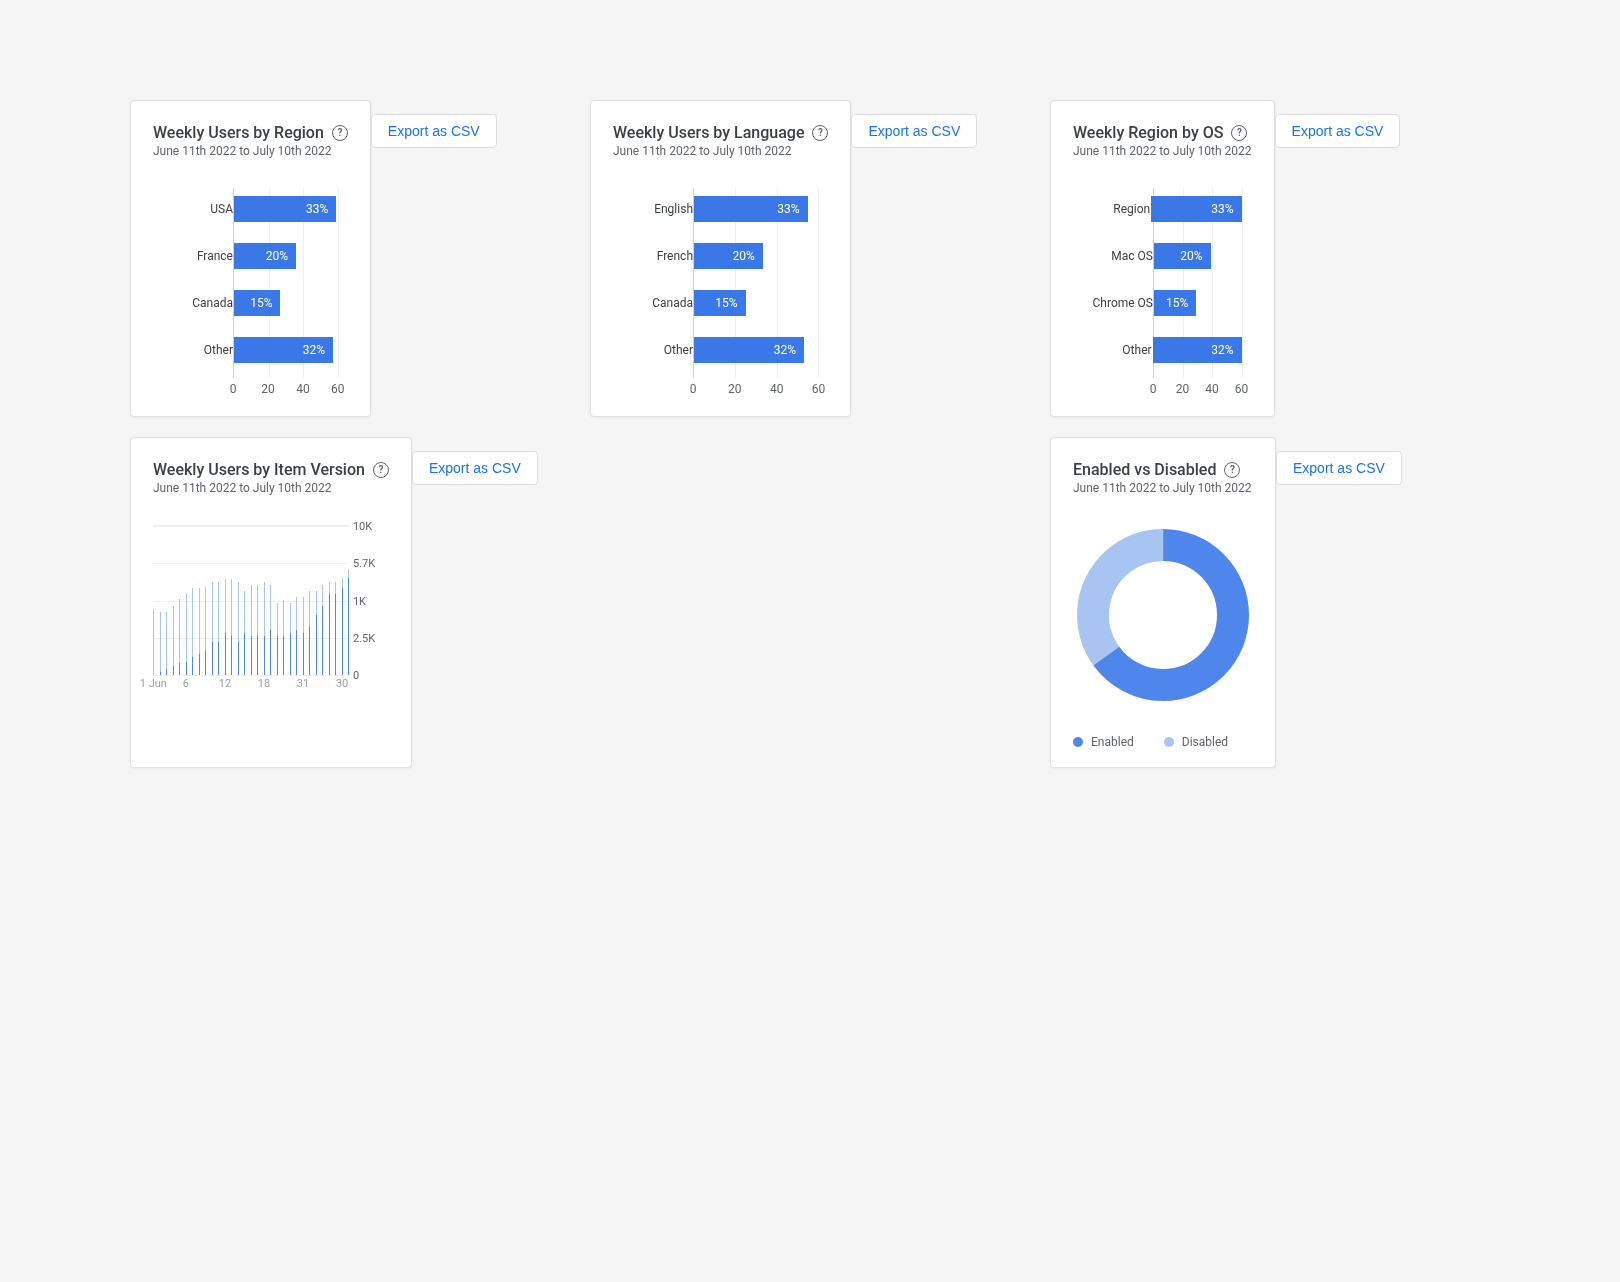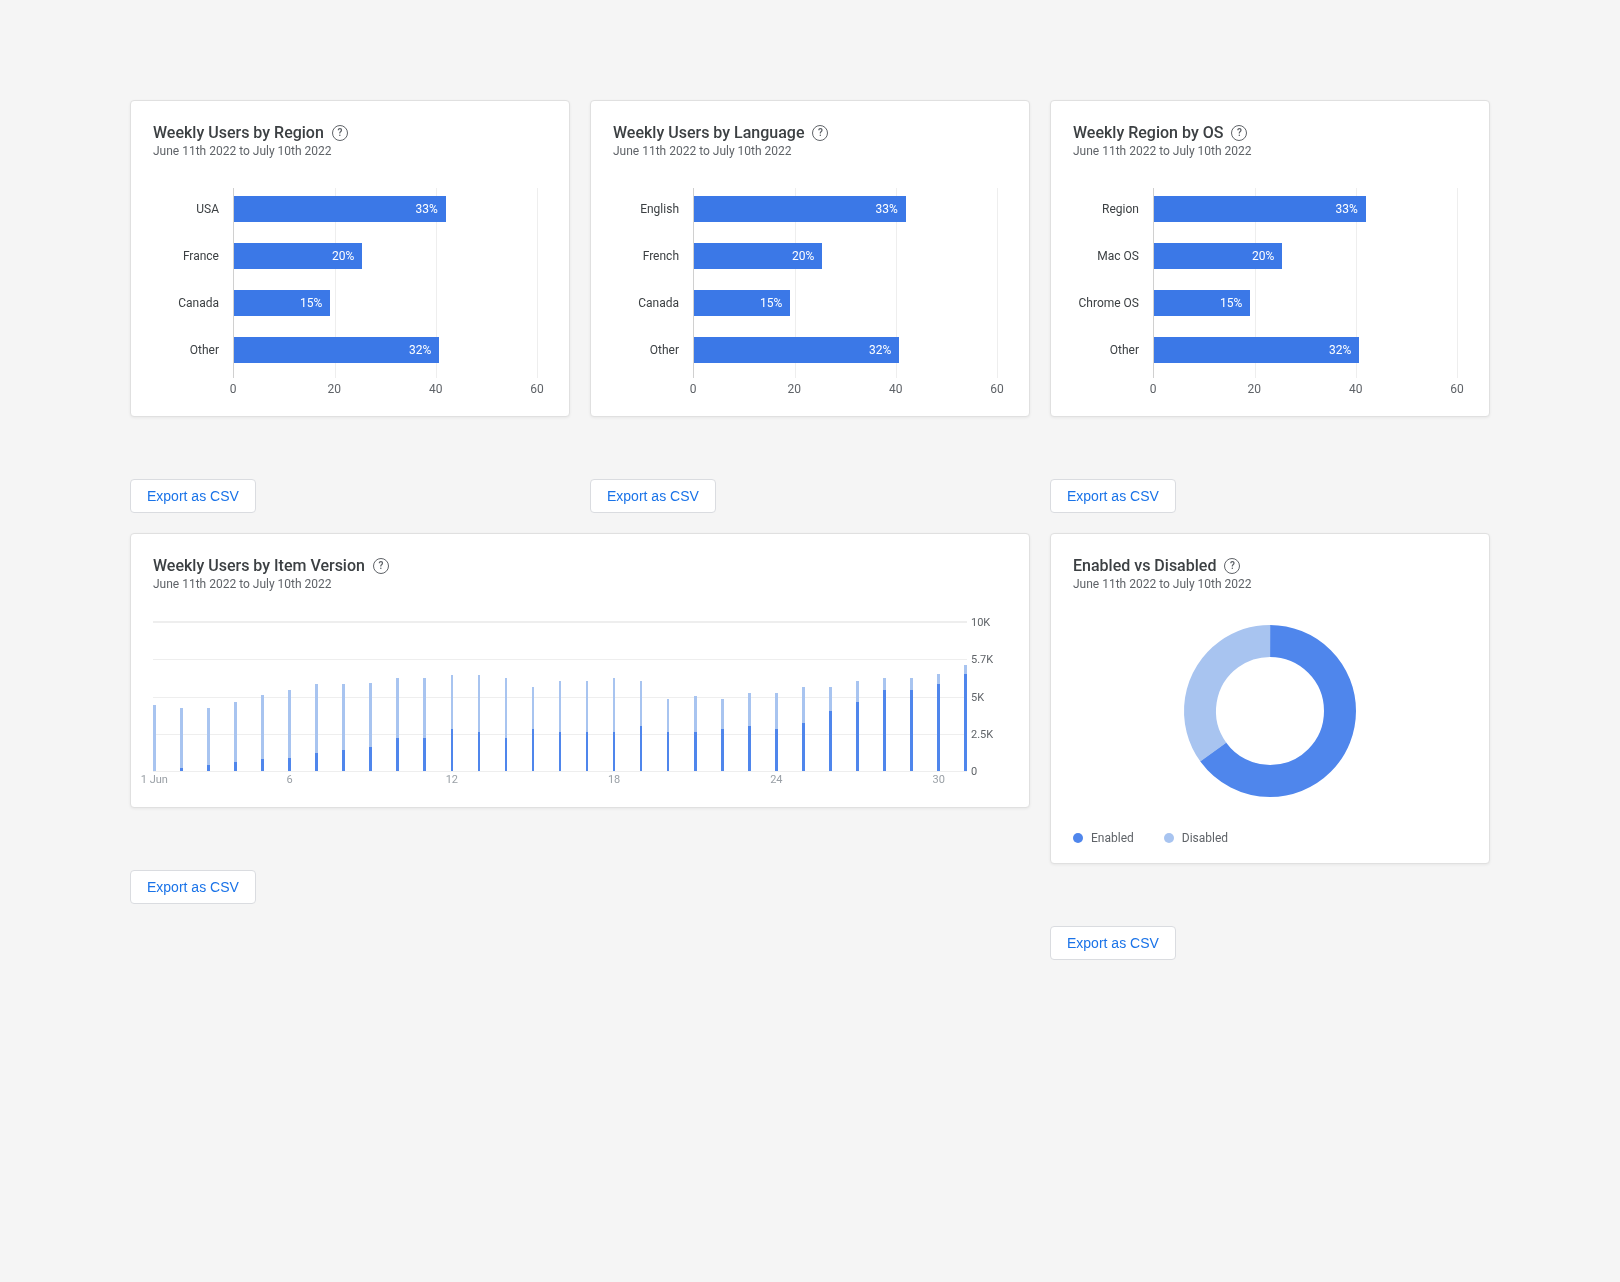--- a/index.html
+++ b/index.html
@@ -7,21 +7,21 @@
   font-family: Roboto, "Helvetica Neue", Arial, sans-serif;
   background: #f5f5f5;
   padding: 100px 130px;
   width: 1620px;
 }
 .dashboard {
   display: grid;
   grid-template-columns: repeat(3, 1fr);
   gap: 20px 20px;
 }
-.panel-wrap { display: flex; flex-direction: column; gap: 48px; }
+.panel-wrap { display: flex; flex-direction: row; }
 .panel-wrap.wide { grid-column: span 2; }
 .card {
   background: #fff;
   border: 1px solid #e0e0e0;
   border-radius: 4px;
   padding: 22px 22px 18px 22px;
   box-shadow: 0 1px 3px rgba(0,0,0,0.06);
 }
 .card-title {
   font-size: 16px;
@@ -67,21 +67,21 @@
   position: absolute;
   left: -82px;
   width: calc(100% + 82px);
   height: 26px;
   display: flex;
   align-items: center;
 }
 .hbar-label {
   width: 82px;
   text-align: right;
-  padding-right: 15px;
+  padding-right: 1px;
   font-size: 12px;
   color: #3c4043;
 }
 .hbar-bar {
   height: 26px;
   background: #3b78e7;
   display: flex;
   align-items: center;
   justify-content: flex-end;
   padding-right: 8px;
@@ -301,21 +301,21 @@
           <span class="help-icon">?</span>
         </div>
       <div class="card-subtitle">June 11th 2022 to July 10th 2022</div>
       <div class="stacked-chart">
         <div class="stacked-plot">
             <div class="stacked-ygrid" style="top:100%"></div>
       <div class="stacked-ylabel" style="top:100%">0</div>
             <div class="stacked-ygrid" style="top:75%"></div>
       <div class="stacked-ylabel" style="top:75%">2.5K</div>
             <div class="stacked-ygrid" style="top:50%"></div>
-      <div class="stacked-ylabel" style="top:50%">5K</div>
+      <div class="stacked-ylabel" style="top:50%">1K</div>
             <div class="stacked-ygrid" style="top:25%"></div>
       <div class="stacked-ylabel" style="top:25%">5.7K</div>
             <div class="stacked-ygrid" style="top:0%"></div>
       <div class="stacked-ylabel" style="top:0%">10K</div>
             <div class="stacked-bar" style="left:0%;width:0.3225806451612903%">
       <div class="seg v2" style="height:0px"></div>
       <div class="seg v1" style="height:66px"></div>
     </div>
             <div class="stacked-bar" style="left:3.3225806451612905%;width:0.3225806451612903%">
       <div class="seg v2" style="height:3px"></div>
@@ -436,21 +436,21 @@
             <div class="stacked-bar" style="left:99.67741935483872%;width:0.3225806451612903%">
       <div class="seg v2" style="height:97.5px"></div>
       <div class="seg v1" style="height:9px"></div>
     </div>
           </div>
         <div class="stacked-xaxis">
             <div class="stacked-xtick" style="left:0.16129032258064516%">1 Jun</div>
             <div class="stacked-xtick" style="left:16.774193548387096%">6</div>
             <div class="stacked-xtick" style="left:36.70967741935484%">12</div>
             <div class="stacked-xtick" style="left:56.645161290322584%">18</div>
-            <div class="stacked-xtick" style="left:76.58064516129032%">24</div>
+            <div class="stacked-xtick" style="left:76.58064516129032%">31</div>
             <div class="stacked-xtick" style="left:96.51612903225806%">30</div>
           </div>
       </div>
     </div>
     <button class="export-btn">Export as CSV</button>
   </div>
     <div class="panel-wrap">
     <div class="card">
       <div class="card-title">
           <span>Enabled vs Disabled</span> 

